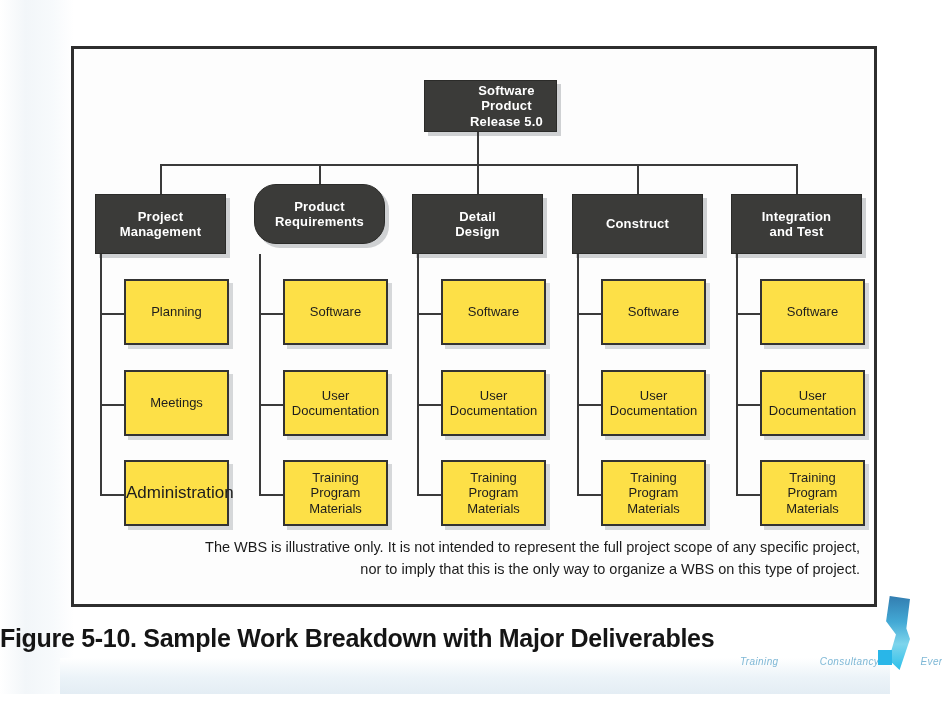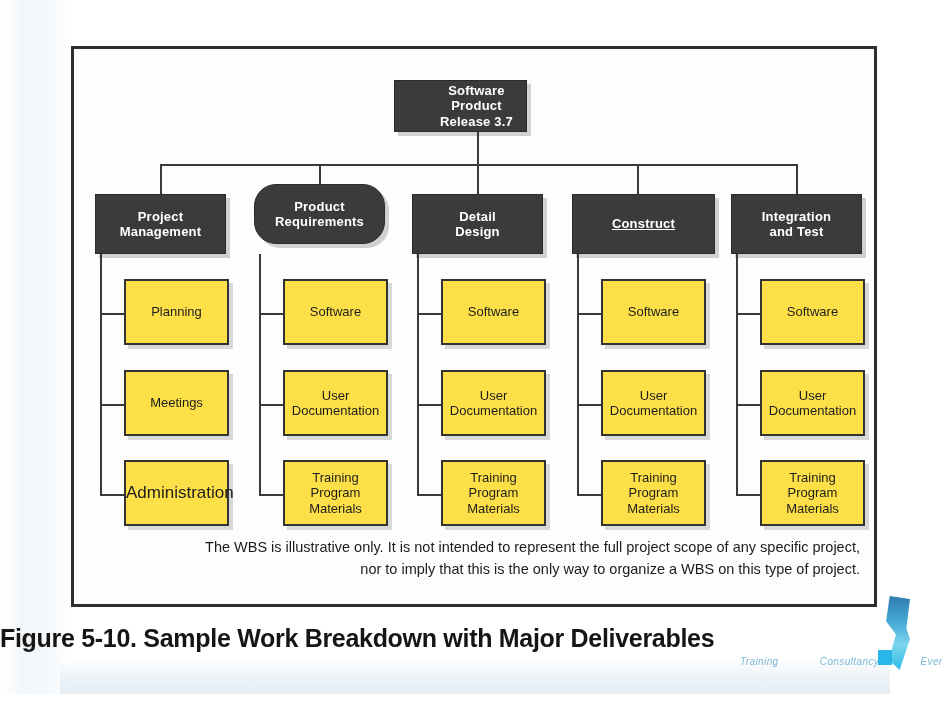--- a/index.html
+++ b/index.html
@@ -147,24 +147,24 @@
 </head>
 <body>
 
 <div id="slide">
 
   <div class="scan-tint-left"></div>
   <div class="scan-tint-bottom"></div>
 
   <div id="frame">
 
-    <div class="node dark" style="left:320px; top:31px; width:133px; height:52px; font-size:13px;padding-left:32px;">
+    <div class="node dark" style="left:350px; top:31px; width:133px; height:52px; font-size:13px;padding-left:32px;">
       <span class="label">
         <span>Software Product</span><br>
-        <span>Release 3.7</span>
+        <span>Release 5.0</span>
       </span>
     </div>
 
     <div class="conn v" style="left:403px; top:83px; height:32px;"></div>
     <div class="conn h" style="left:86px; top:115px; width:637px;"></div>
 
     <div class="conn v" style="left:86px;  top:115px; height:30px;"></div>
     <div class="conn v" style="left:245px; top:115px; height:30px;"></div>
     <div class="conn v" style="left:403px; top:115px; height:30px;"></div>
     <div class="conn v" style="left:563px; top:115px; height:30px;"></div>
@@ -238,21 +238,21 @@
         <span>Documentation</span>
       </span>
     </div>
     <div class="node light" style="left:367px; top:411px; width:105px; height:66px; font-size:13px;">
       <span class="label">
         <span>Training Program</span><br>
         <span>Materials</span>
       </span>
     </div>
 
-    <div class="node dark" style="left:498px; top:145px; width:143px; height:60px; font-size:13px;text-decoration:underline;">
+    <div class="node dark" style="left:498px; top:145px; width:131px; height:60px; font-size:13px;">
       <span class="label">Construct</span>
     </div>
     <div class="conn v" style="left:503px; top:205px; height:242px;"></div>
     <div class="conn h" style="left:503px; top:264px; width:24px;"></div>
     <div class="conn h" style="left:503px; top:355px; width:24px;"></div>
     <div class="conn h" style="left:503px; top:445px; width:24px;"></div>
 
     <div class="node light" style="left:527px; top:230px; width:105px; height:66px; font-size:13px;">
       <span class="label">Software</span>
     </div>

